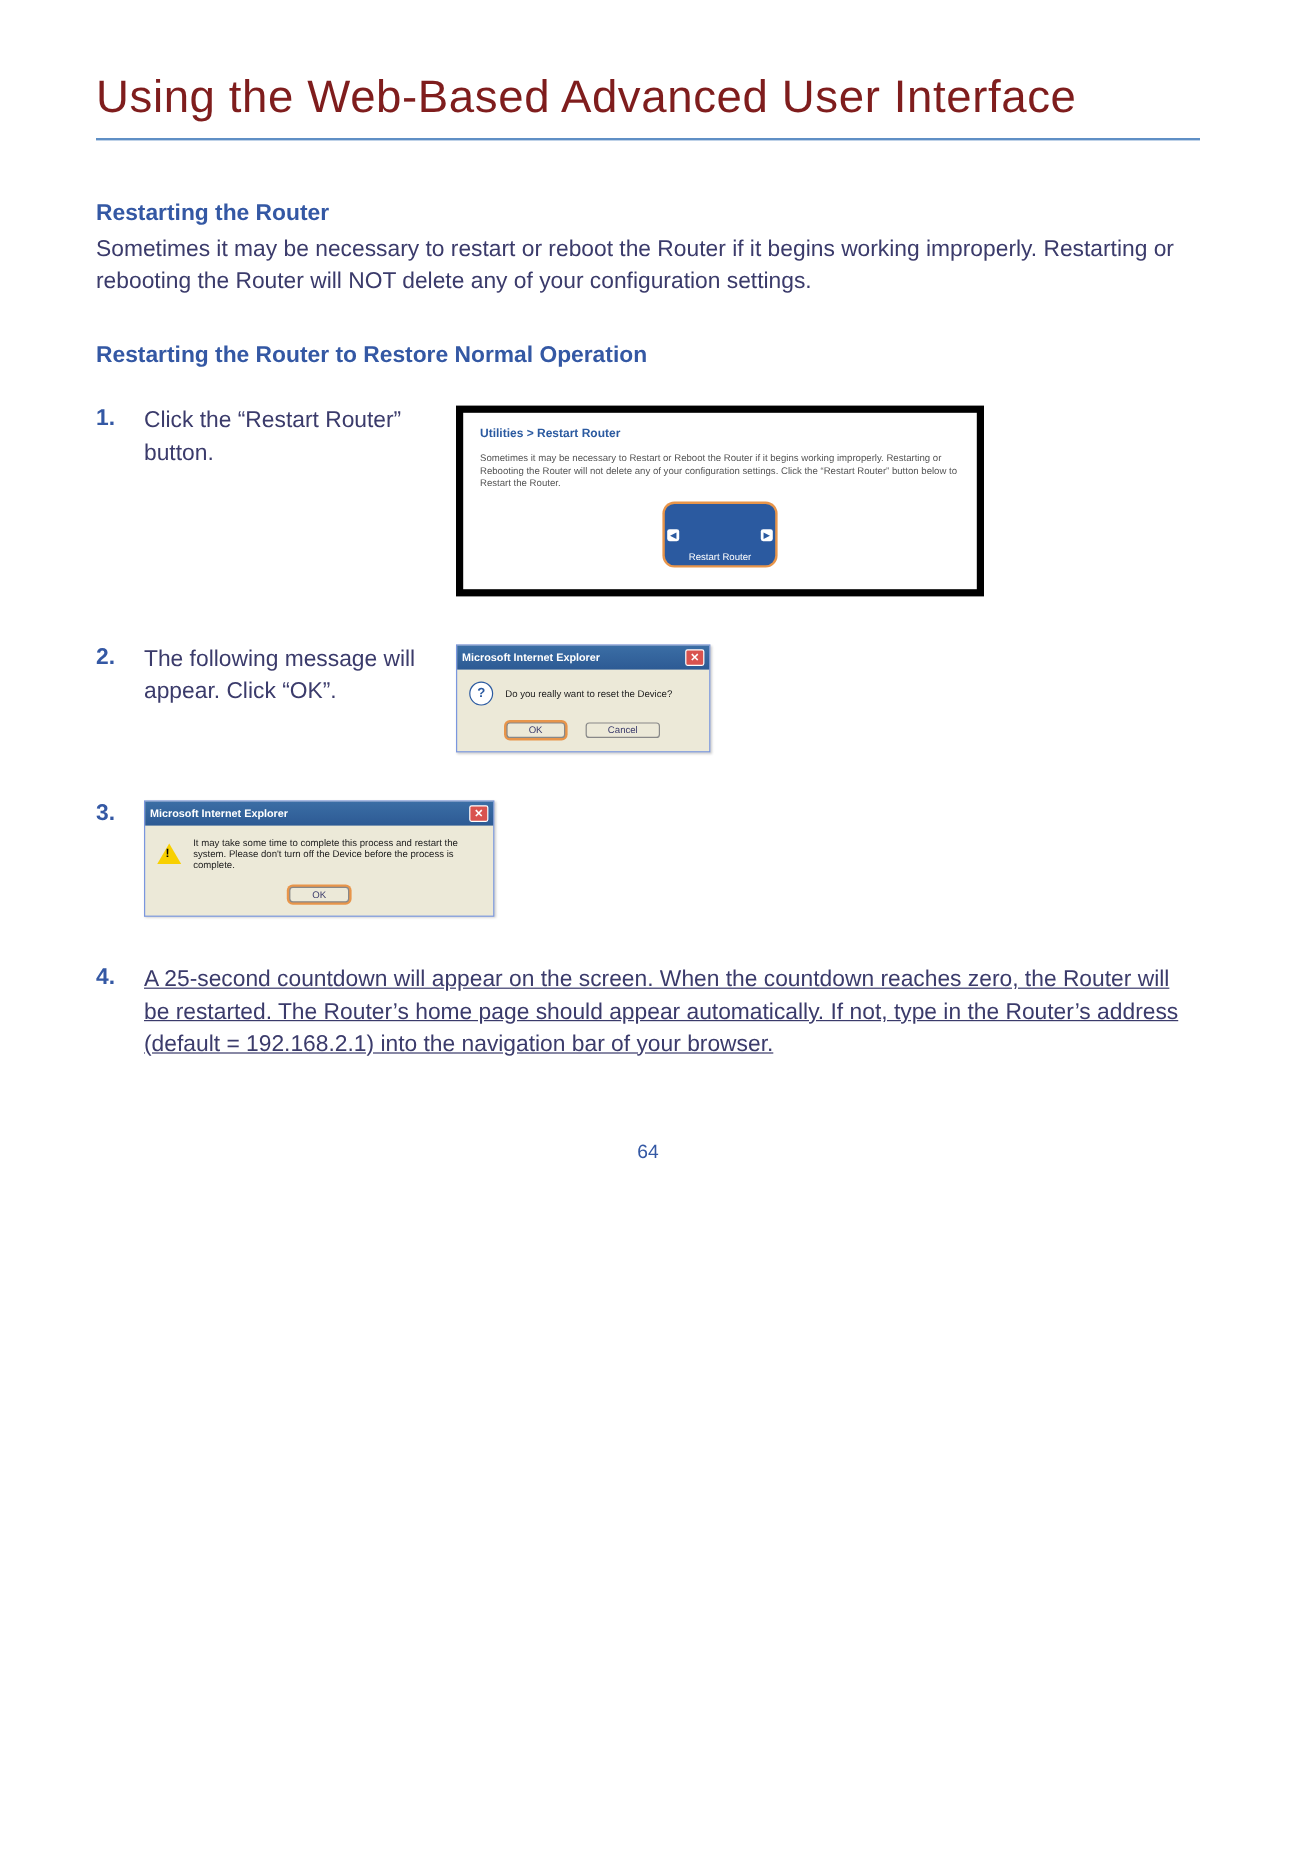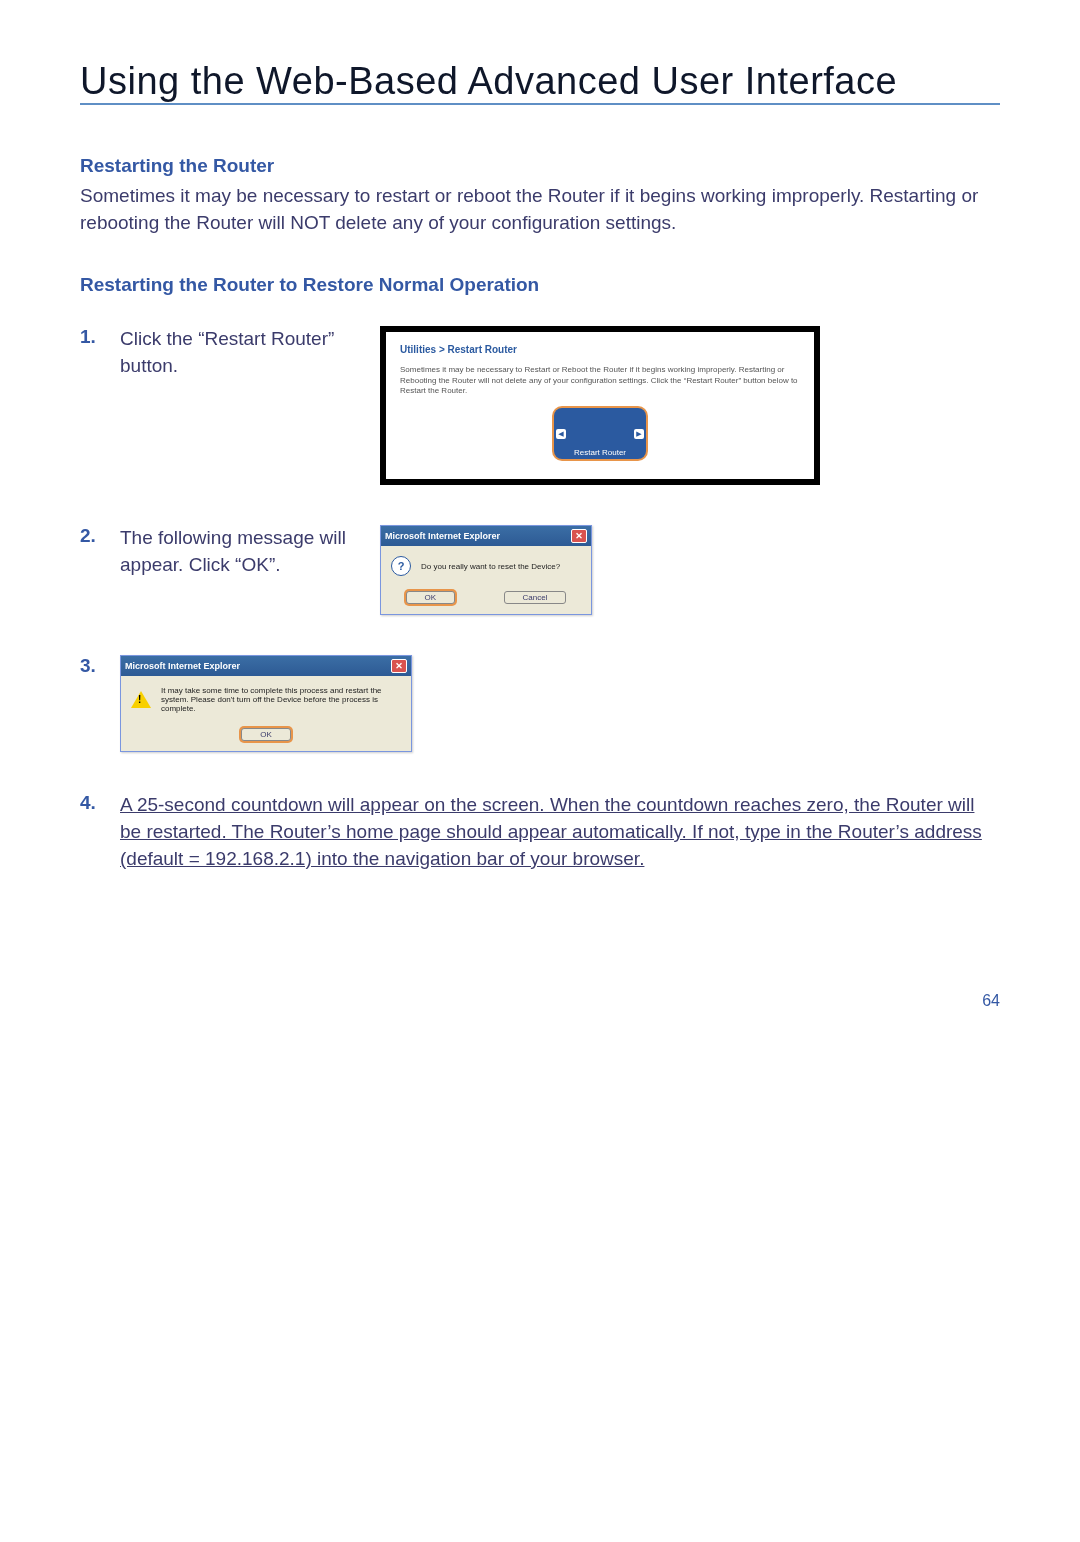--- a/index.html
+++ b/index.html
@@ -7,25 +7,25 @@
     padding: 0;
     background: #fff;
     font-family: "Trebuchet MS", "Lucida Sans", Verdana, sans-serif;
     color: #3b3b6b;
     width: 1080px;
   }
   .page {
     padding: 40px 80px 40px 80px;
   }
   .page-title {
-    color: #0f172a;
+    color: #7f1d1d;
     font-size: 38px;
     font-weight: 400;
     border-bottom: 2px solid #5f8fc5;
-    padding-bottom: 0;
+    padding-bottom: 12px;
     margin: 20px 0 50px 0;
     letter-spacing: 0.5px;
   }
   .section-heading {
     color: #3458a4;
     font-weight: bold;
     font-size: 19px;
     margin: 0 0 6px 0;
   }
   .intro-text {
@@ -187,32 +187,32 @@
     text-align: center;
     padding: 0 0 10px 0;
   }
   .win-btn {
     display: inline-block;
     background: #ece9d8;
     border: 1px solid #888;
     border-radius: 3px;
     font-size: 8px;
     padding: 1px 18px;
-    margin: 0 22px;
+    margin: 0 6px;
     text-align: right;
   }
   .win-btn.highlight {
     box-shadow: 0 0 0 2px #e8954a;
   }
 
   .page-num {
     color: #3458a4;
-    text-align: right;
+    text-align: center;
     font-size: 16px;
-    margin-top: 120px;
+    margin-top: 68px;
   }
 </style>
 </head>
 <body>
 
 <div class="page">
 
   <h1 class="page-title">Using the Web-Based Advanced User Interface</h1>
 
   <div class="section-heading">Restarting the Router</div>

